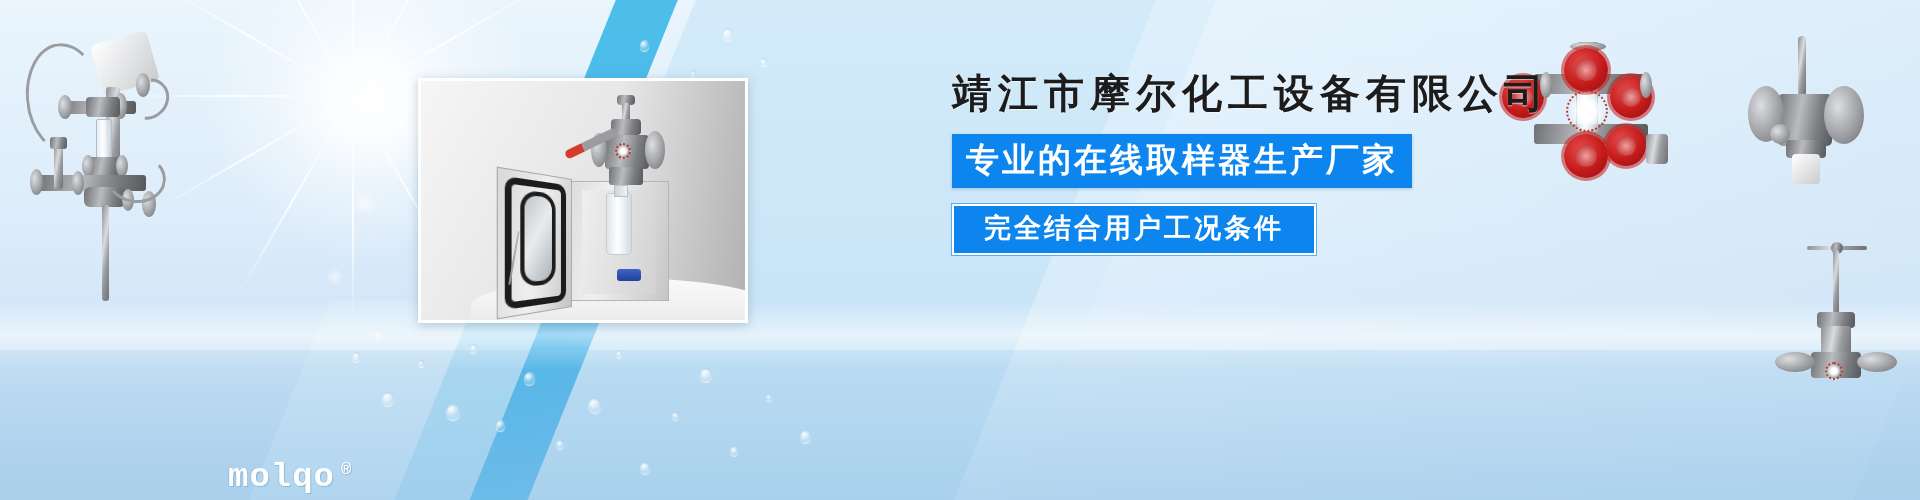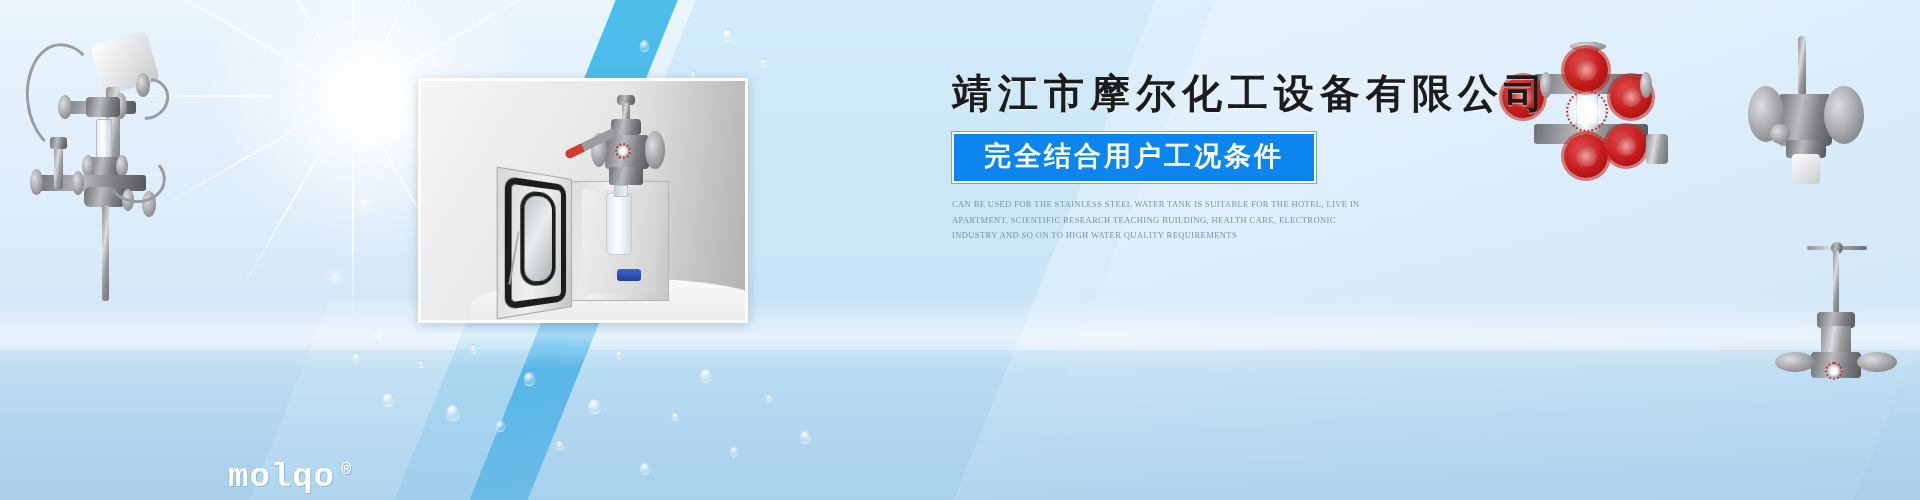--- a/index.html
+++ b/index.html
@@ -300,21 +300,21 @@
     <div class="metal-d" style="position:absolute;left:62px;top:72px;width:38px;height:16px;border-radius:4px;"></div>
     <div class="metal" style="position:absolute;left:66px;top:86px;width:30px;height:38px;"></div>
     <div class="metal-d" style="position:absolute;left:56px;top:112px;width:50px;height:26px;border-radius:4px;"></div>
     <div class="flange" style="position:absolute;left:20px;top:112px;width:40px;height:20px;"></div>
     <div class="flange" style="position:absolute;left:102px;top:112px;width:40px;height:20px;"></div>
     <div class="seal-logo" style="left:70px;top:122px;width:18px;height:18px;"></div>
   </div>
 
   <div class="text-col">
     <div class="company">靖江市摩尔化工设备有限公司</div>
+    <div><span class="hl-primary">专业的在线取样器生产厂家</span></div>
     <div><span class="hl-secondary">完全结合用户工况条件</span></div>
-    <div class="eng">CAN BE USED FOR THE STAINLESS STEEL WATER TANK IS SUITABLE FOR THE HOTEL, LIVE IN APARTMENT, SCIENTIFIC RESEARCH TEACHING BUILDING, HEALTH CARE, ELECTRONIC INDUSTRY AND SO ON TO HIGH WATER QUALITY REQUIREMENTS</div>
   </div>
 
   <div class="logo">
     <span>molqo</span><span class="reg">®</span>
   </div>
 
 </div>
 
 </body></html>

